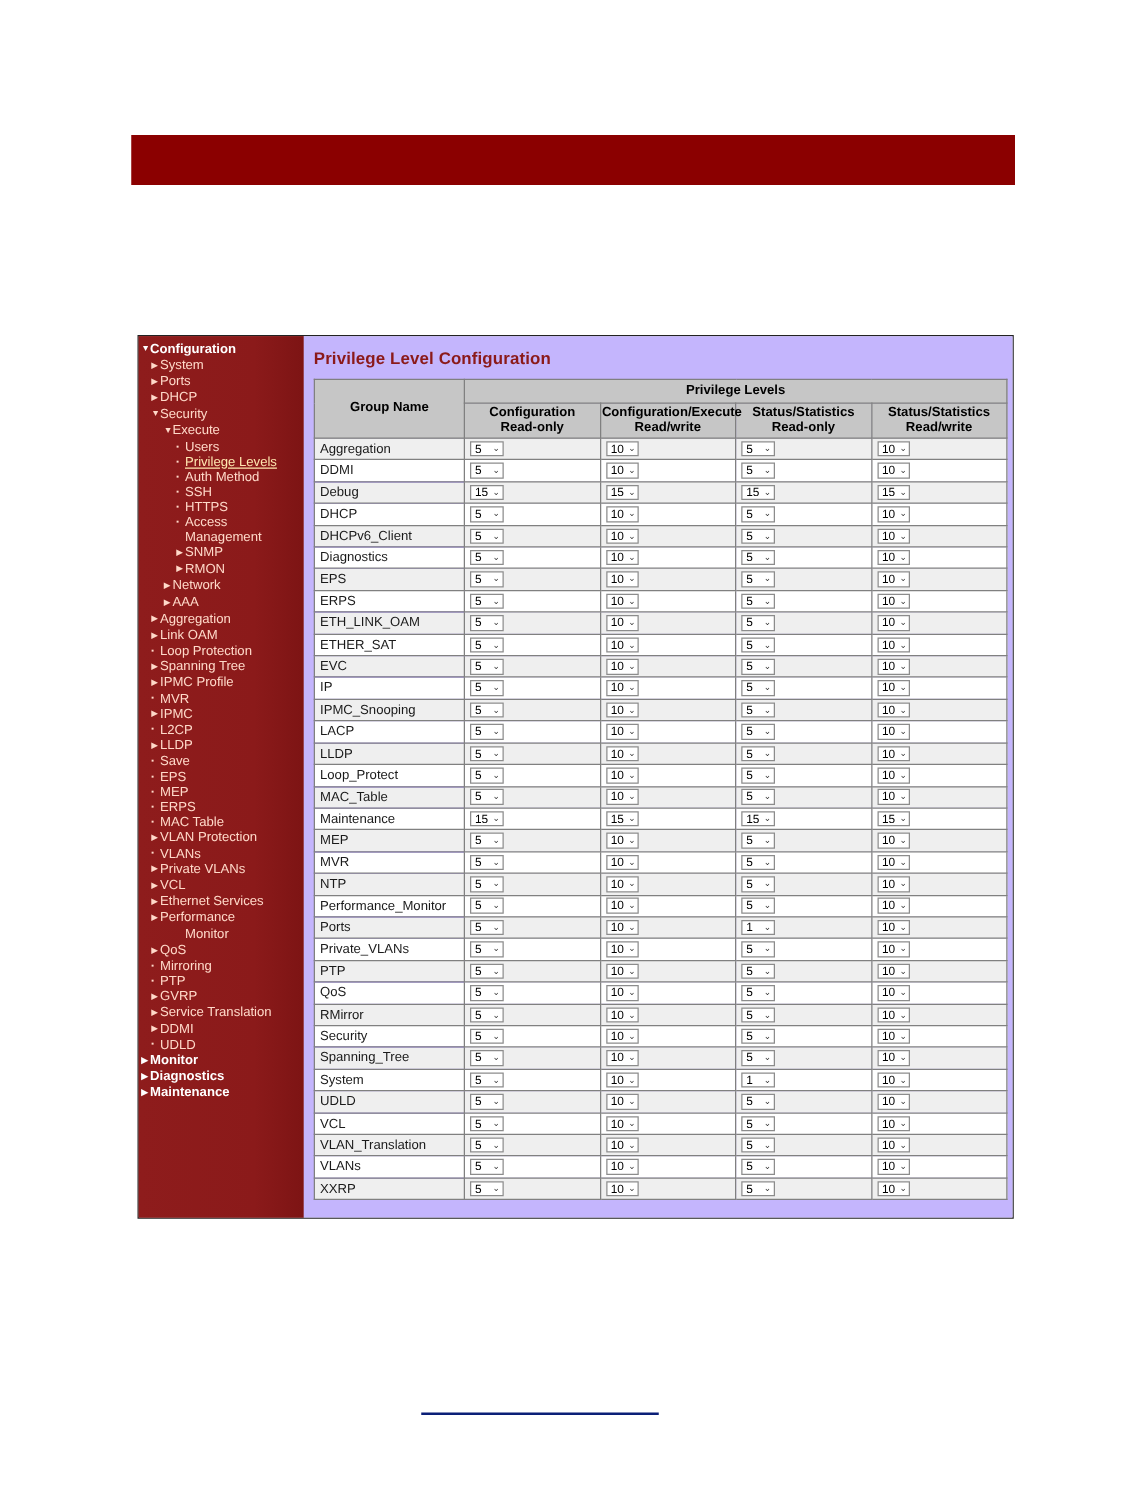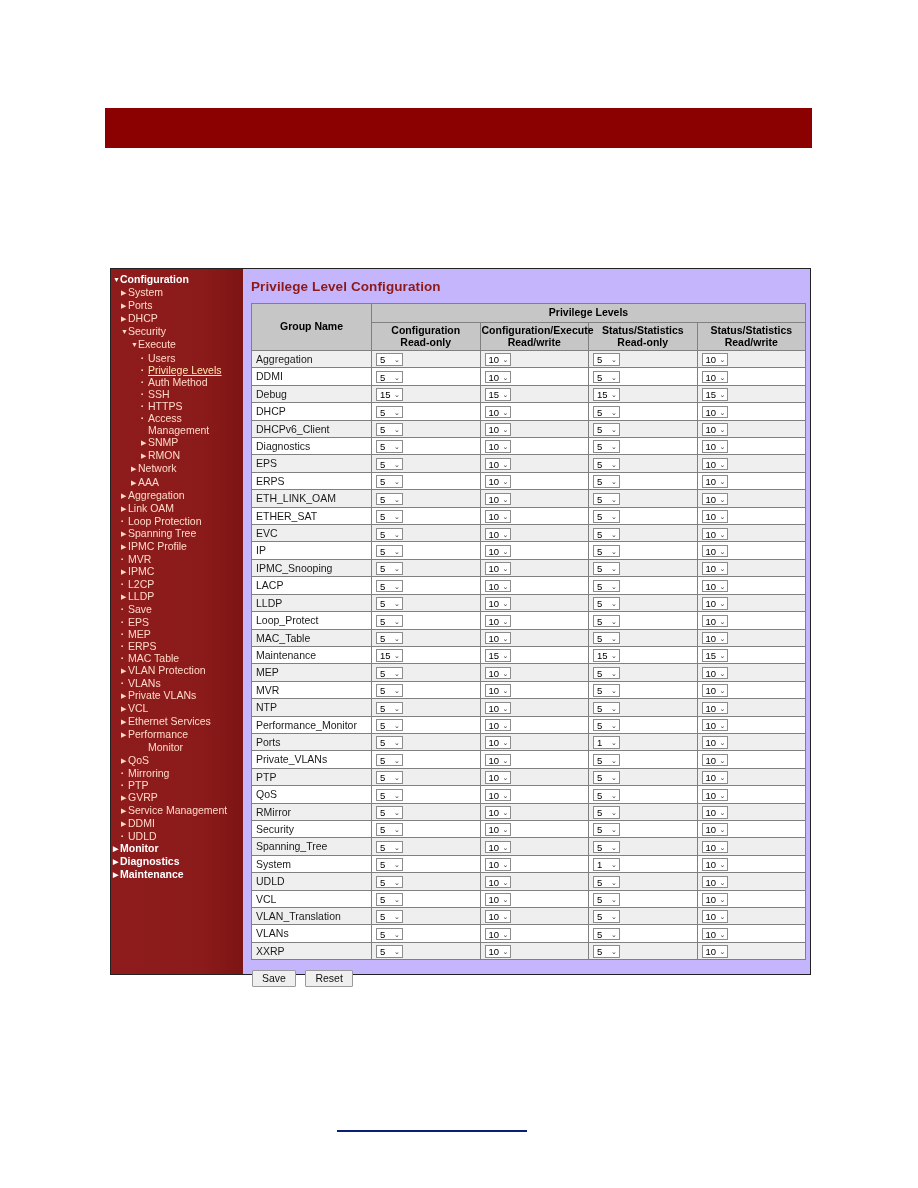--- a/index.html
+++ b/index.html
@@ -246,21 +246,21 @@
         <div class="nav-item lvl1"><span class="sq">▪</span><span class="lbl">VLANs</span></div>
         <div class="nav-item lvl1"><span class="tri">▶</span><span class="lbl">Private VLANs</span></div>
         <div class="nav-item lvl1"><span class="tri">▶</span><span class="lbl">VCL</span></div>
         <div class="nav-item lvl1"><span class="tri">▶</span><span class="lbl">Ethernet Services</span></div>
         <div class="nav-item lvl1"><span class="tri">▶</span><span class="lbl">Performance</span></div>
         <div class="nav-item subtext">Monitor</div>
         <div class="nav-item lvl1"><span class="tri">▶</span><span class="lbl">QoS</span></div>
         <div class="nav-item lvl1"><span class="sq">▪</span><span class="lbl">Mirroring</span></div>
         <div class="nav-item lvl1"><span class="sq">▪</span><span class="lbl">PTP</span></div>
         <div class="nav-item lvl1"><span class="tri">▶</span><span class="lbl">GVRP</span></div>
-        <div class="nav-item lvl1"><span class="tri">▶</span><span class="lbl">Service Management</span></div>
+        <div class="nav-item lvl1"><span class="tri">▶</span><span class="lbl">Service Translation</span></div>
         <div class="nav-item lvl1"><span class="tri">▶</span><span class="lbl">DDMI</span></div>
         <div class="nav-item lvl1"><span class="sq">▪</span><span class="lbl">UDLD</span></div>
         <div class="nav-item lvl0"><span class="tri">▶</span><span class="lbl">Monitor</span></div>
         <div class="nav-item lvl0"><span class="tri">▶</span><span class="lbl">Diagnostics</span></div>
         <div class="nav-item lvl0"><span class="tri">▶</span><span class="lbl">Maintenance</span></div>
       </div>
   </div>
 
   <div id="content">
 
@@ -533,21 +533,17 @@
           <tr class="odd">
             <td class="gname">XXRP</td>
             <td class="selcell"><span class="selwrap"><span class="sel"><span class="v">5</span><span class="arw">⌄</span></span></span></td>
             <td class="selcell"><span class="selwrap"><span class="sel"><span class="v">10</span><span class="arw">⌄</span></span></span></td>
             <td class="selcell"><span class="selwrap"><span class="sel"><span class="v">5</span><span class="arw">⌄</span></span></span></td>
             <td class="selcell"><span class="selwrap"><span class="sel"><span class="v">10</span><span class="arw">⌄</span></span></span></td>
           </tr>
         </tbody>
     </table>
 
-    <div id="btnrow">
-      <span class="btn">Save</span>
-      <span class="btn">Reset</span>
-    </div>
 
   </div>
 </div>
 
 <div id="bottom-rule"></div>
 
 </body></html>

